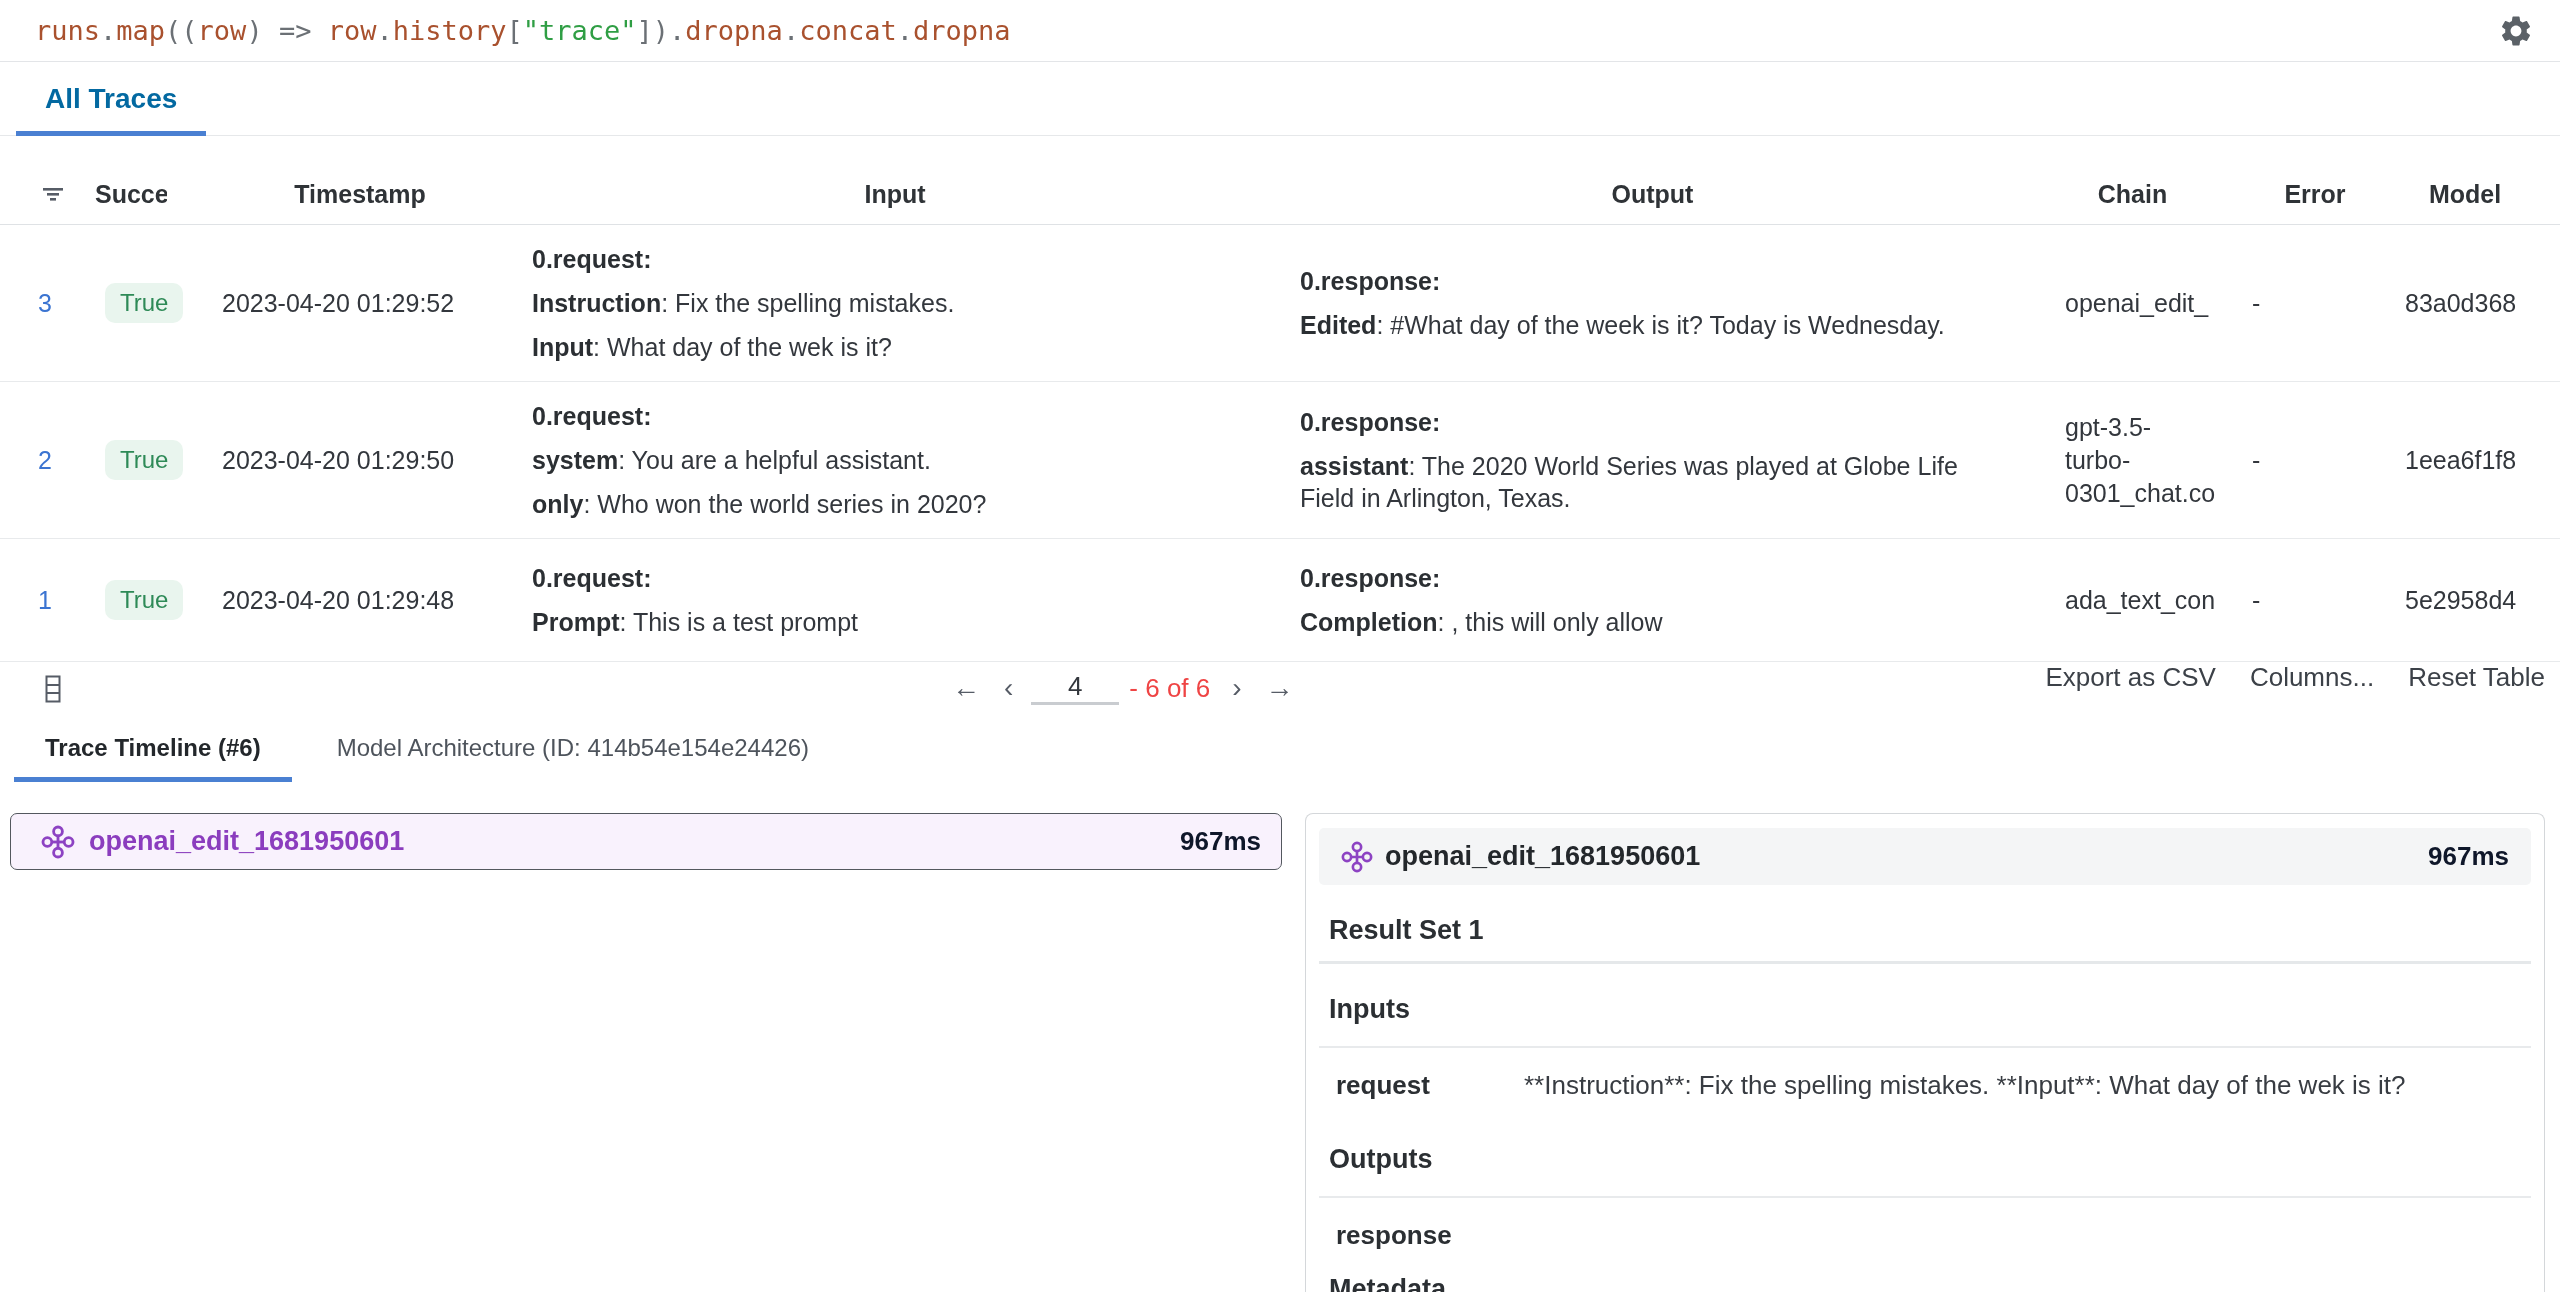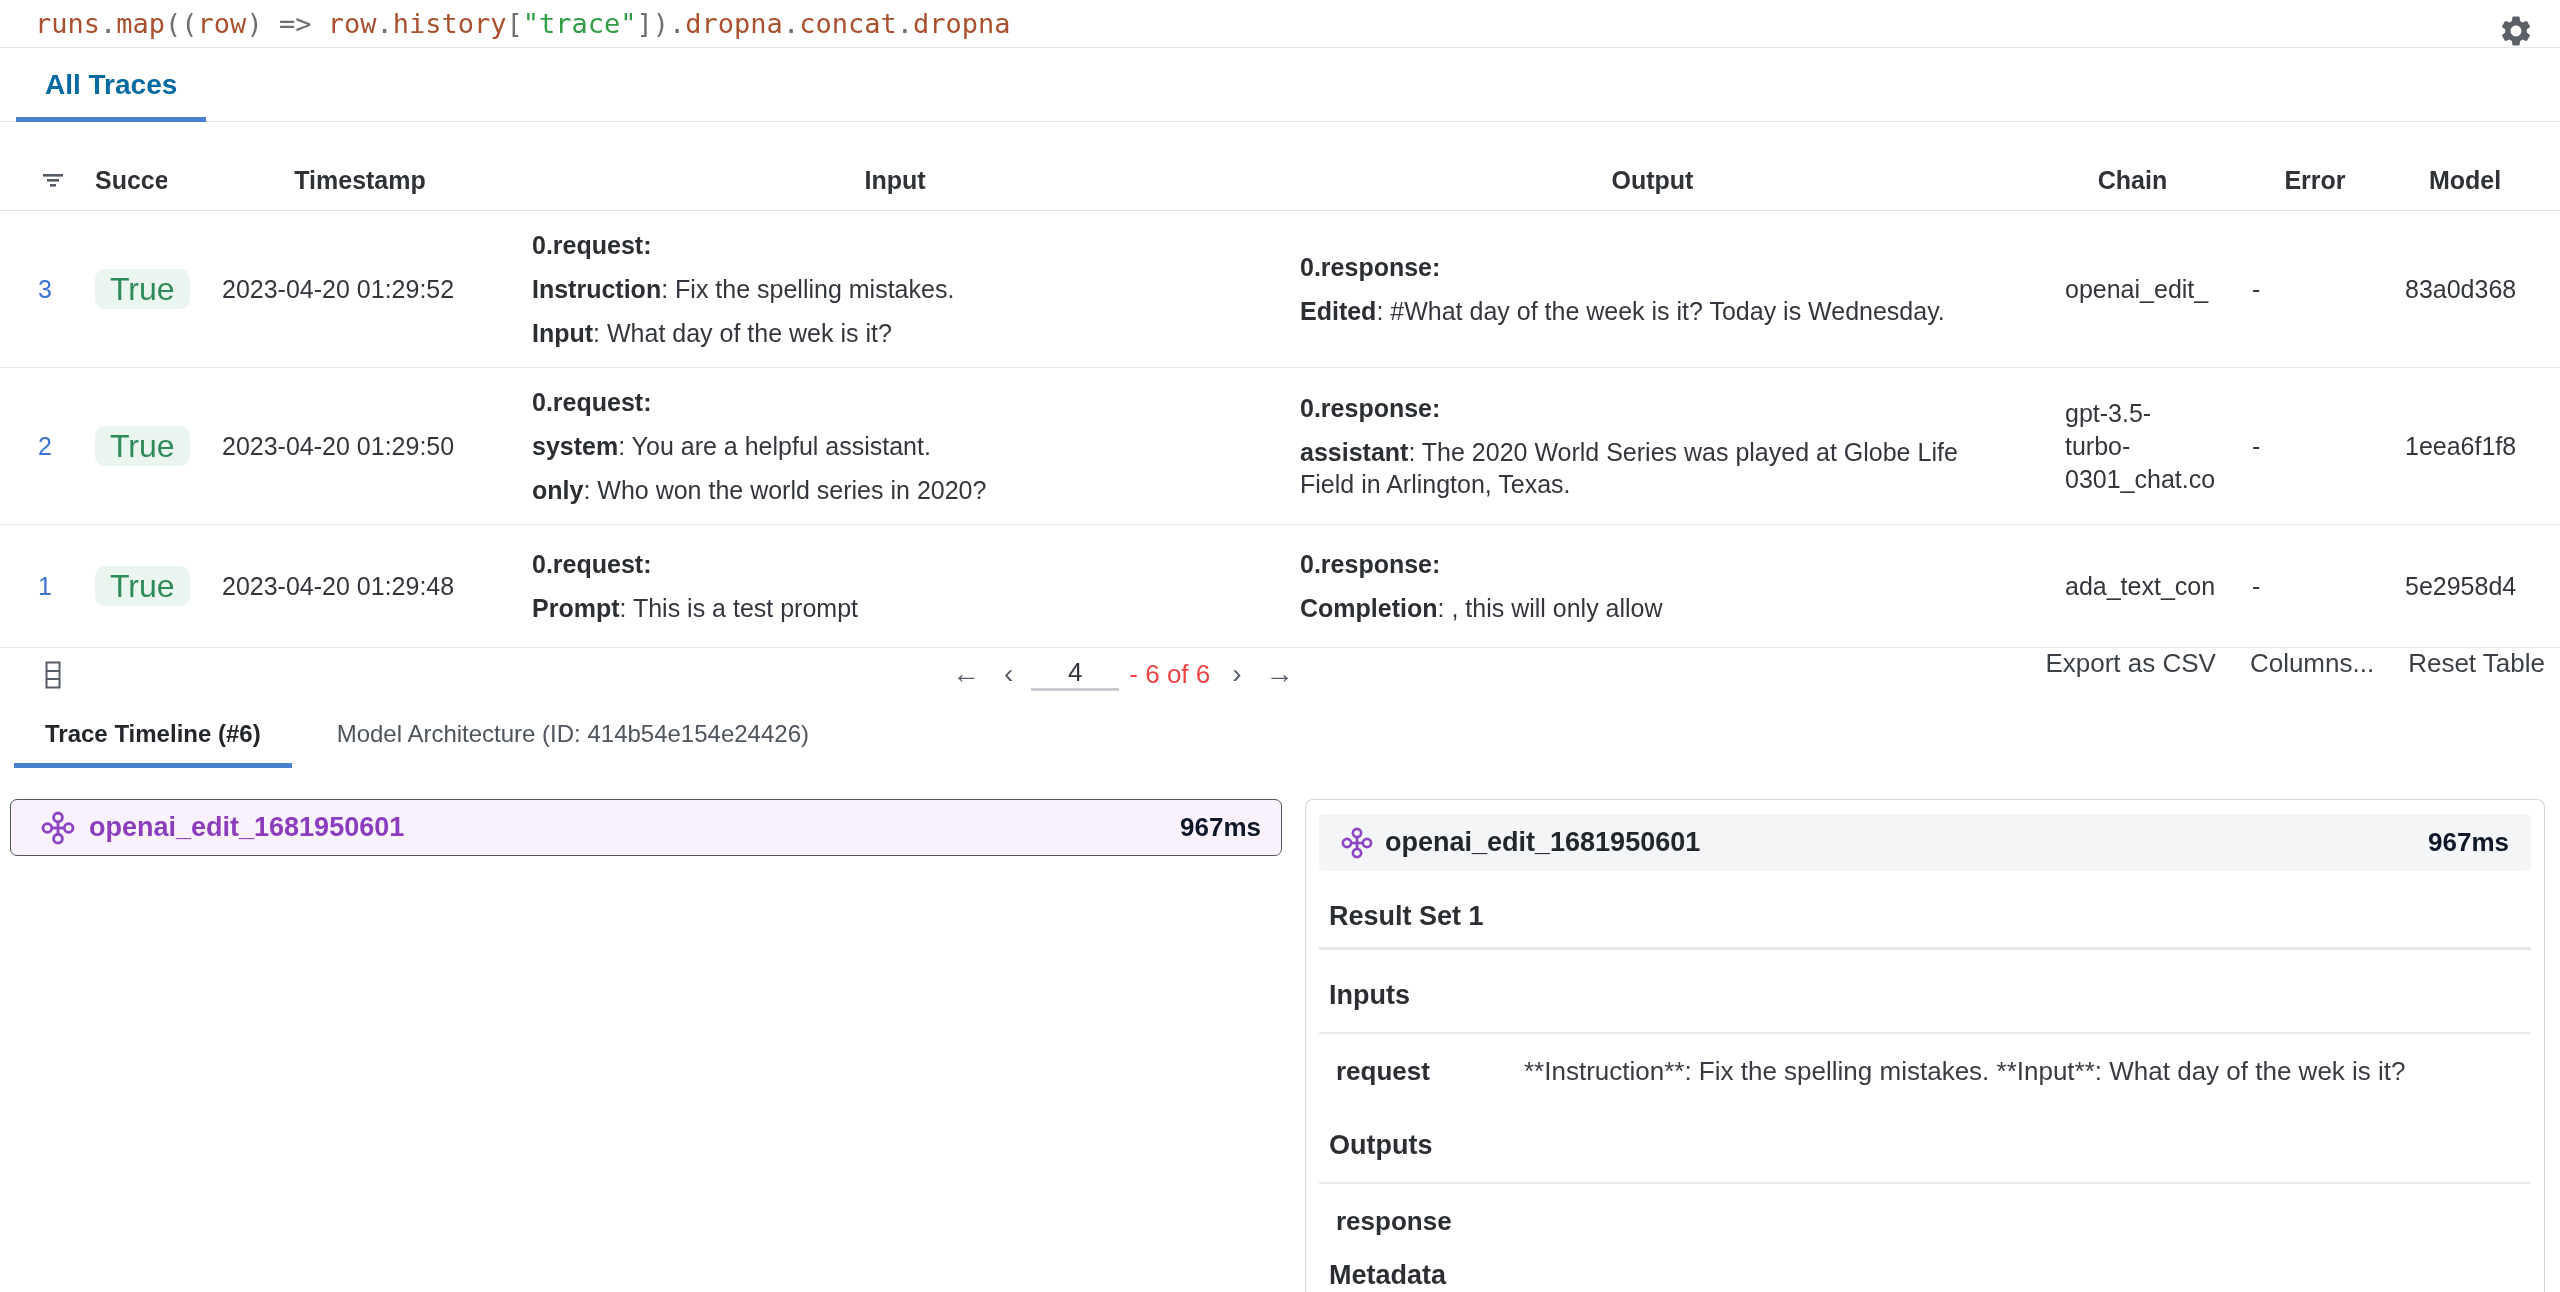--- a/index.html
+++ b/index.html
@@ -1,20 +1,20 @@
 <!DOCTYPE html>
 <html><head>
 <meta charset="utf-8">
 <style>
   * { margin:0; padding:0; box-sizing:border-box; }
   html,body { width:2560px; height:1292px; overflow:hidden; background:#fff;
               font-family:"Liberation Sans", sans-serif; color:#33373d; }
 
   
-  .topbar { position:relative; height:48px; border-bottom:1px solid #e3e5e8;
+  .topbar { position:relative; height:62px; border-bottom:1px solid #e3e5e8;
             display:flex; align-items:center; padding-left:35px; }
   .code { font-family:"DejaVu Sans Mono", monospace; font-size:27px; white-space:pre; }
   .tk-id  { color:#a9512e; }
   .tk-p   { color:#6b7075; }
   .tk-s   { color:#2f9e44; }
   .gear-btn { position:absolute; right:26px; top:13px; width:36px; height:36px; cursor:pointer; }
 
   
   .tabbar1 { height:74px; border-bottom:1px solid #e6e8ea; display:flex; }
   .tab1 { position:relative; margin-left:16px; padding:0 29px; display:flex; align-items:center;
@@ -31,22 +31,22 @@
   .th-model { justify-self:center; padding-right:20px; }
   .th-filter { justify-self:start; margin-left:14px; }
 
   .trow { border-bottom:1px solid #e8eaec; }
   .trow:nth-child(1) { min-height:136px; }
   .trow:nth-child(2) { min-height:157px; }
   .trow:nth-child(3) { min-height:123px; }
   .tcell { font-size:25px; line-height:32px; }
   .c-id { padding-left:12px; }
   .row-link { color:#3b74d1; cursor:pointer; }
-  .c-succ .badge { display:inline-block; margin-left:5px; background:#e9f5ee; color:#2e8a57;
-                   font-size:32px; line-height:24px; padding:8px 15px; border-radius:10px; }
+  .c-succ .badge { display:inline-block; margin-left:15px; background:#e9f5ee; color:#2e8a57;
+                   font-size:24px; line-height:24px; padding:8px 15px; border-radius:10px; }
   .c-ts { padding-left:12px; white-space:nowrap; }
   .c-input  { padding:6px 52px 6px 22px; }
   .c-output { padding:6px 50px 6px 20px; }
   .md-p { margin:12px 0; }
   .md-b { font-weight:700; color:#2b2f33; }
   .c-chain { padding-left:40px; line-height:33px; }
   .c-error { padding-left:12px; }
   .c-model { padding-left:15px; padding-right:15px; overflow:hidden; white-space:nowrap; }
 
   

